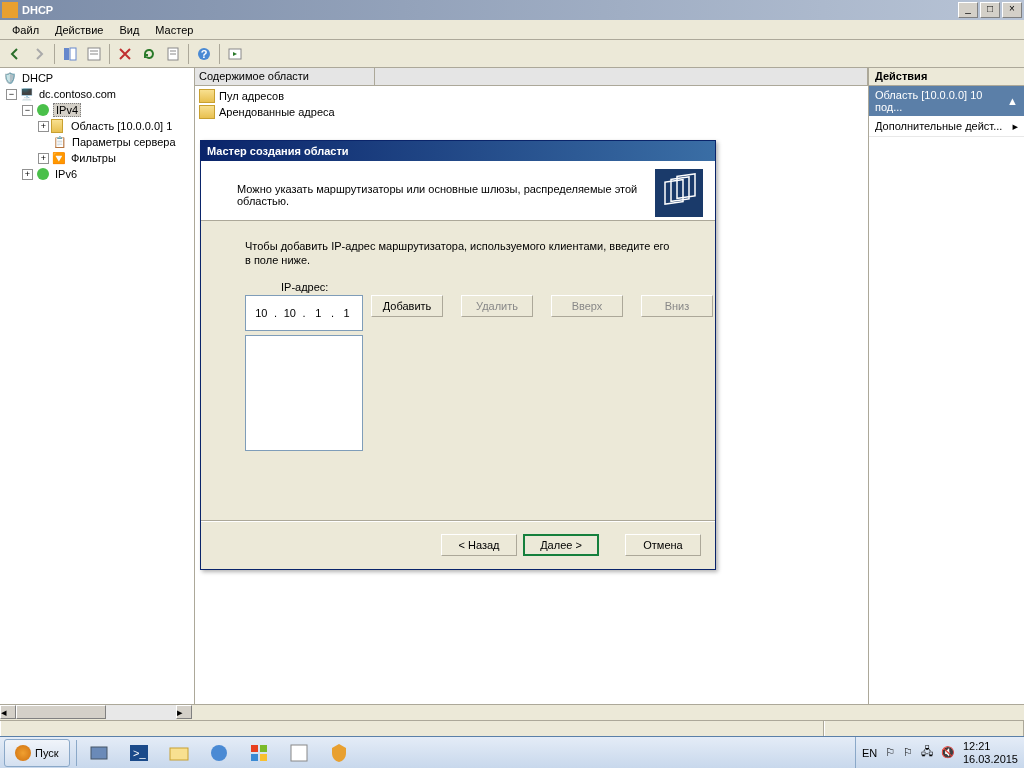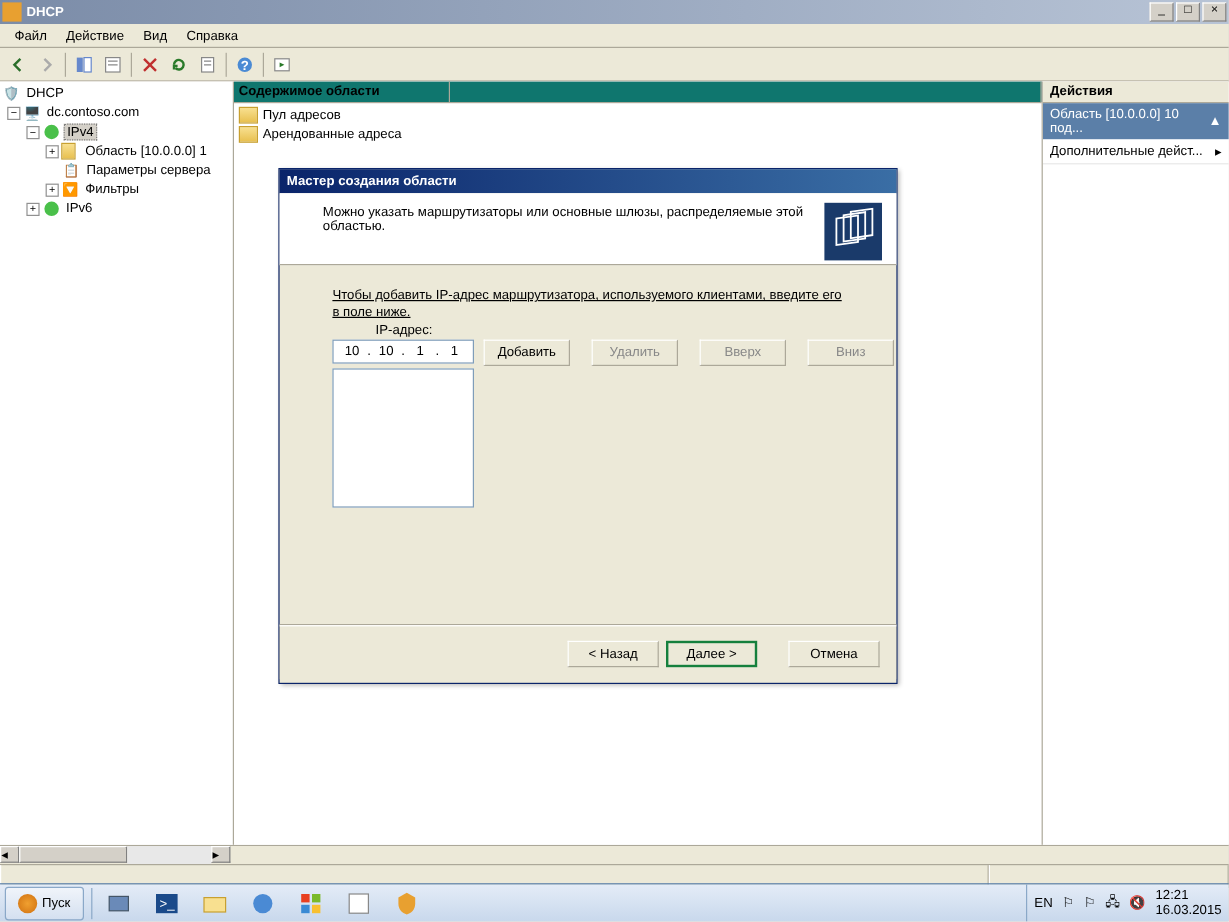--- a/index.html
+++ b/index.html
@@ -26,21 +26,21 @@
 .tree { padding: 2px; }
 .tree-row { display: flex; align-items: center; height: 16px; white-space: nowrap; }
 .tree-toggle { width: 11px; height: 11px; border: 1px solid #919191; text-align: center; line-height: 9px; font-size: 9px; margin-right: 2px; cursor: pointer; }
 .tree-spacer { display: inline-block; }
 .tree-icon { width: 16px; height: 16px; margin-right: 2px; display: inline-flex; align-items: center; justify-content: center; }
 .tree-label { padding: 0 2px; }
 .tree-label.selected { background: #d4d0c8; border: 1px dotted #808080; }
 
 .content-panel { flex: 1; border-right: 1px solid #aca899; background: #fff; position: relative; }
 .content-header { height: 18px; border-bottom: 1px solid #aca899; display: flex; }
-.content-header-cell { border-right: 1px solid #aca899; padding: 2px 4px; background: #0f766e; font-weight: bold; }
+.content-header-cell { border-right: 1px solid #aca899; padding: 2px 4px; background: #e5e5e5; }
 .content-list { padding: 2px; }
 .content-row { display: flex; align-items: center; height: 16px; padding-left: 2px; }
 .folder-icon { width: 16px; height: 14px; background: linear-gradient(#f8e090, #e8c050); border: 1px solid #c8a030; margin-right: 4px; }
 
 .actions-panel { width: 155px; background: #fff; }
 .actions-header { height: 18px; background: #ece9d8; border-bottom: 1px solid #aca899; padding: 2px 6px; font-weight: bold; }
 .actions-scope { background: #5b7fa8; color: #fff; padding: 3px 6px; display: flex; justify-content: space-between; align-items: center; }
 .actions-item { padding: 4px 6px; border-bottom: 1px solid #e8e8e8; }
 
 
@@ -56,32 +56,32 @@
 
 .taskbar { height: 32px; background: linear-gradient(#e4ecf7, #c8d8ec); border-top: 1px solid #5a7fa8; display: flex; align-items: center; position: absolute; bottom: 0; left: 0; right: 0; }
 .start-btn { height: 28px; padding: 0 10px; display: flex; align-items: center; gap: 4px; margin: 0 4px; border-radius: 3px; background: linear-gradient(#f0f4fa, #d4e0f0); border: 1px solid #8aa8c8; }
 .start-orb { width: 16px; height: 16px; border-radius: 50%; background: radial-gradient(#f0a030, #d07010); }
 .task-sep { width: 1px; height: 26px; background: #8aa8c8; margin: 0 2px; }
 .task-btn { width: 40px; height: 28px; display: flex; align-items: center; justify-content: center; border: 1px solid transparent; }
 .tray { margin-left: auto; display: flex; align-items: center; height: 100%; padding: 0 6px; gap: 8px; border-left: 1px solid #8aa8c8; }
 .tray-time { line-height: 13px; font-size: 11px; }
 
 
-.wizard { position: absolute; left: 232px; top: 140px; width: 516px; height: 430px; background: #ece9d8; border: 1px solid #0a246a; box-shadow: 2px 2px 4px rgba(0,0,0,0.3); }
+.wizard { position: absolute; left: 200px; top: 140px; width: 516px; height: 430px; background: #ece9d8; border: 1px solid #0a246a; box-shadow: 2px 2px 4px rgba(0,0,0,0.3); }
 .wizard-title { height: 20px; background: linear-gradient(90deg, #0a246a, #3a6ea5); color: #fff; font-weight: bold; padding: 2px 6px; display: flex; align-items: center; }
 .wizard-header { height: 60px; background: #fff; border-bottom: 1px solid #aca899; display: flex; padding: 8px 12px; }
 .wizard-header-text { flex: 1; }
 .wizard-header-title { font-weight: bold; padding-left: 12px; }
-.wizard-header-desc { padding-left: 24px; margin-top: 2px; }
+.wizard-header-desc { padding-left: 24px; margin-top: 14px; }
 .wizard-icon { width: 48px; height: 48px; background: #1a3a6a; display: flex; align-items: center; justify-content: center; }
 .wizard-body { padding: 18px 44px; height: 300px; }
-.wizard-instr { margin-bottom: 2px; line-height: 14px; text-decoration: underline; }
+.wizard-instr { margin-bottom: 14px; line-height: 14px; }
 .ip-label { margin-bottom: 2px; margin-left: 36px; }
 .ip-row { display: flex; gap: 8px; align-items: flex-start; }
-.ip-input { width: 118px; height: 20px; border: 1px solid #7f9db9; background: #fff; display: flex; align-items: center; justify-content: space-around; padding: 0 4px; }
+.ip-input { width: 118px; height: 36px; border: 1px solid #7f9db9; background: #fff; display: flex; align-items: center; justify-content: space-around; padding: 0 4px; }
 .ip-octet { width: 20px; text-align: center; border: none; outline: none; }
 .ip-dot { }
 .list-box { width: 118px; height: 116px; border: 1px solid #7f9db9; background: #fff; margin-top: 4px; }
 .wiz-btn-col { display: flex; flex-direction: row; gap: 6px; }
 .wiz-btn { width: 72px; height: 22px; background: #ece9d8; border: 1px solid #aca899; border-top-color: #fff; border-left-color: #fff; }
 .wiz-btn:disabled { color: #888; margin-left: 12px; }
 .wizard-footer { height: 46px; border-top: 1px solid #fff; box-shadow: 0 -1px #aca899; display: flex; align-items: center; justify-content: flex-end; padding: 0 14px; gap: 6px; }
 .footer-btn { width: 76px; height: 22px; background: #ece9d8; border: 1px solid #aca899; border-top-color: #fff; border-left-color: #fff; }
 .footer-btn.default { border: 2px solid #15803d; }
 .footer-gap { width: 14px; }
@@ -97,21 +97,21 @@
   <span class="titlebar-text">DHCP</span>
   <div class="win-btn">_</div>
   <div class="win-btn">□</div>
   <div class="win-btn">×</div>
 </div>
 
 <div class="menubar">
   <div class="menu-item">Файл</div>
   <div class="menu-item">Действие</div>
   <div class="menu-item">Вид</div>
-  <div class="menu-item">Справка</div>
+  <div class="menu-item">Мастер</div>
 </div>
 
 <div class="toolbar">
   <div class="tool-btn enabled">
       <svg class="ic-svg" viewBox="0 0 16 16">
         <path d="M10 3l-5 5 5 5" fill="none" stroke="#2a6e2a" stroke-width="2"></path>
       </svg>
     </div>
   <div class="tool-btn">
       <svg class="ic-svg" viewBox="0 0 16 16">

